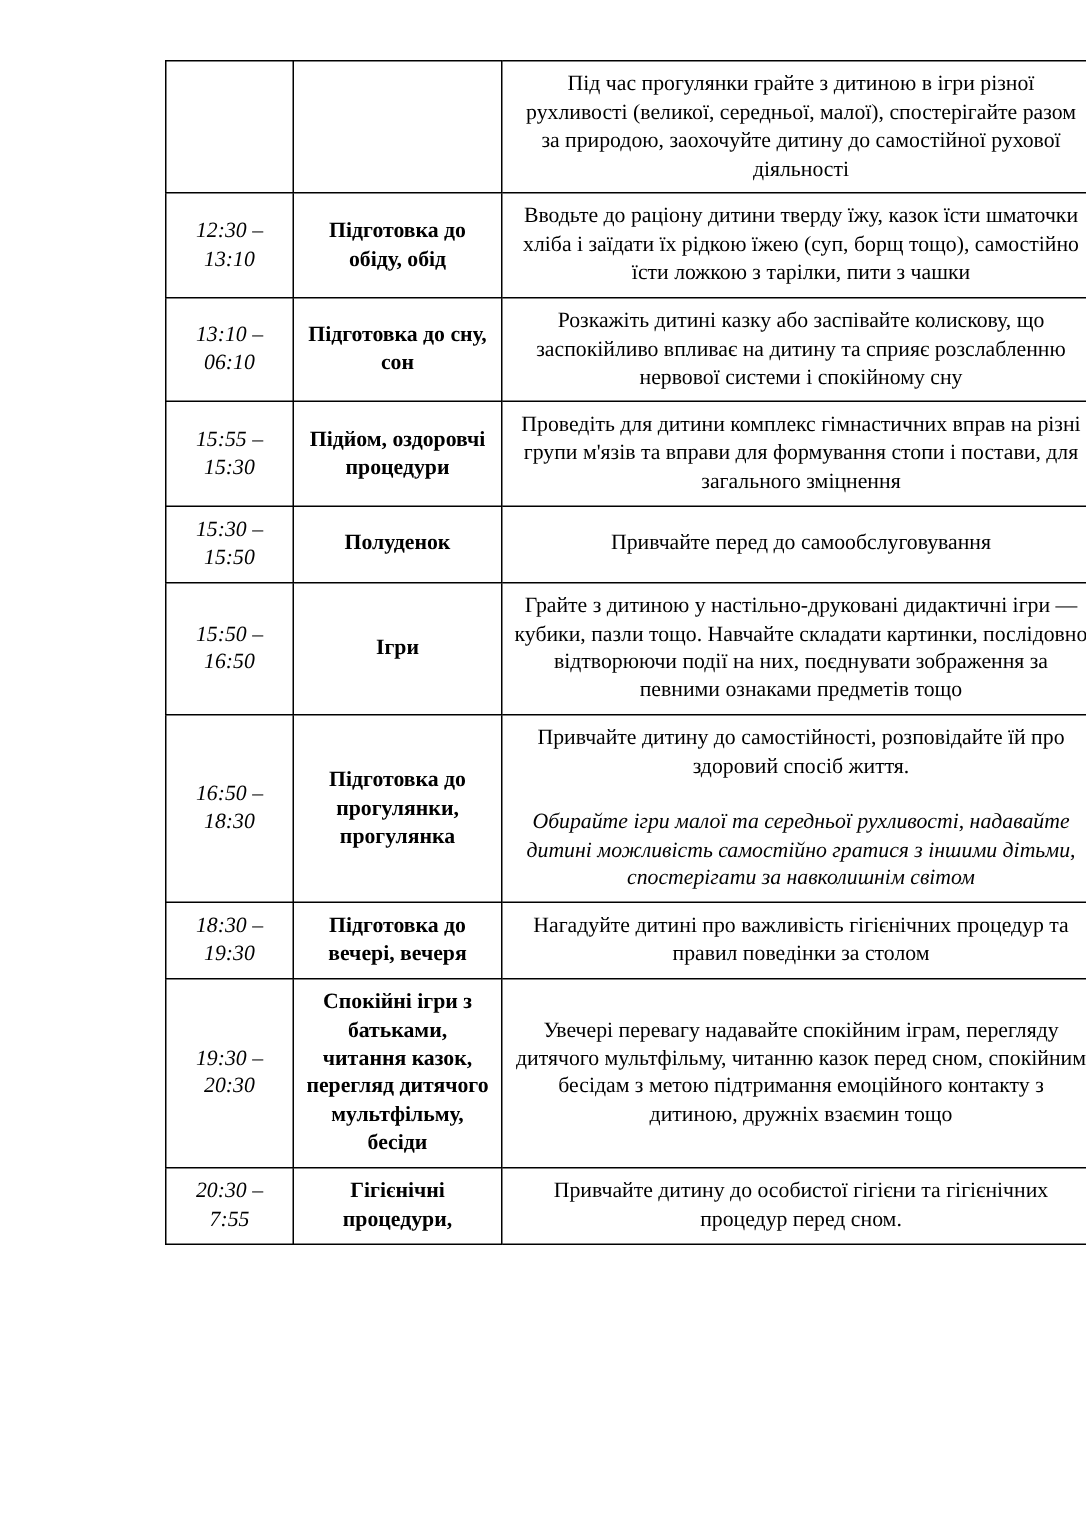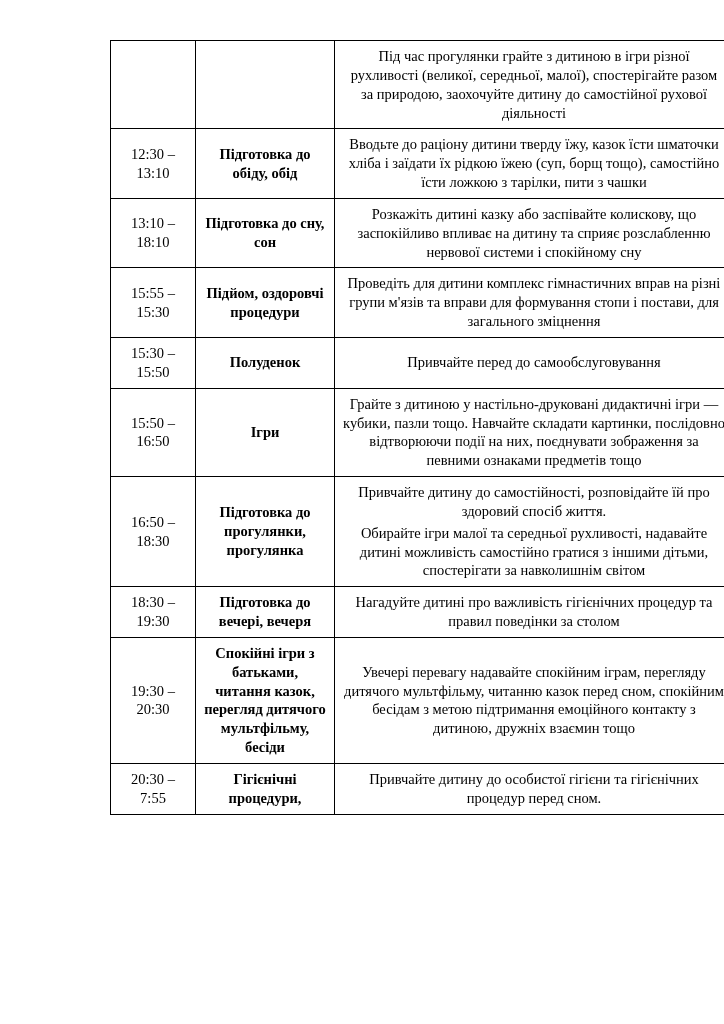--- a/index.html
+++ b/index.html
@@ -47,24 +47,26 @@
   }
   td.col-desc {
     width: 382px;
     padding-left: 10px;
     padding-right: 10px;
   }
   td p {
     margin: 0;
   }
   td p + p {
-    margin-top: 3px;
+    margin-top: 18px;
+    font-style: italic;
   }
   .time-line {
     display: block;
+    font-style: italic;
   }
 </style>
 </head>
 <body>
 
 <div class="page">
   <table class="schedule">
     <tbody>
 
       <tr>
@@ -84,21 +86,21 @@
         </td>
         <td class="col-activity">Підготовка до обіду, обід</td>
         <td class="col-desc">
           <p>Вводьте до раціону дитини тверду їжу, казок їсти шматочки хліба і заїдати їх рідкою їжею (суп, борщ тощо), самостійно їсти ложкою з тарілки, пити з чашки</p>
         </td>
       </tr>
 
       <tr>
         <td class="col-time">
           <span class="time-line">13:10 –</span>
-          <span class="time-line">18:10</span>
+          <span class="time-line">06:10</span>
         </td>
         <td class="col-activity">Підготовка до сну, сон</td>
         <td class="col-desc">
           <p>Розкажіть дитині казку або заспівайте колискову, що заспокійливо впливає на дитину та сприяє розслабленню нервової системи і спокійному сну</p>
         </td>
       </tr>
 
       <tr>
         <td class="col-time">
           <span class="time-line">15:55 –</span>

